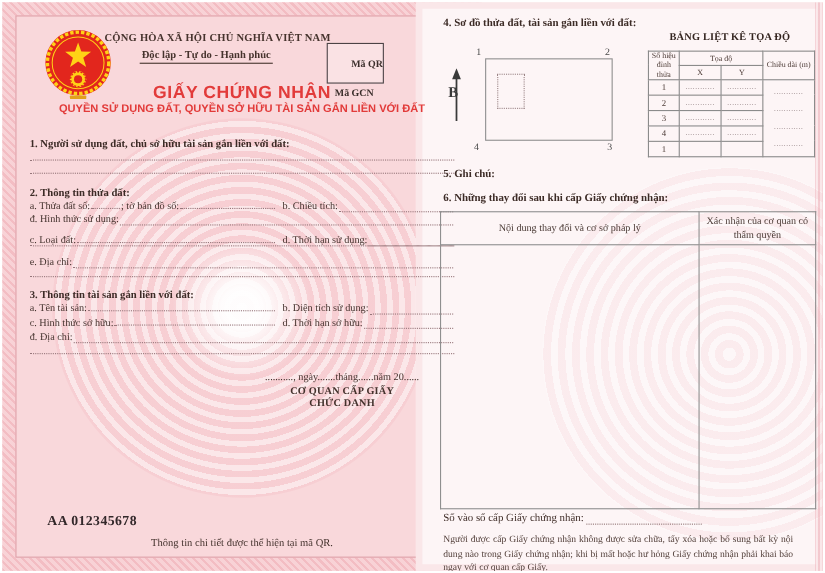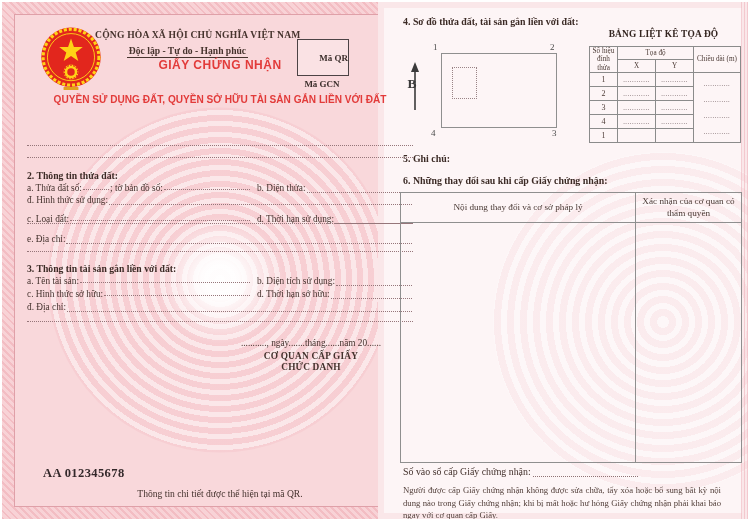--- a/index.html
+++ b/index.html
@@ -22,22 +22,22 @@
   .nat-head{position:absolute;left:80px;top:14px;width:185px;text-align:center;color:#46332d;}
   .nat-country{font-size:9.6px;font-weight:bold;letter-spacing:.2px;white-space:nowrap;}
   .nat-motto{display:inline-block;font-size:9.6px;font-weight:bold;margin-top:2px;
     border-bottom:1px solid #46332d;padding:0 2px 1px 2px;}
   .qr-box{position:absolute;left:282px;top:24px;width:50px;height:35px;border:1px solid #4c4345;
     background:rgba(255,255,255,.25);display:flex;align-items:center;justify-content:flex-end;}
   .qr-box-label{font-size:9px;font-weight:bold;color:#3b2e2b;}
   .gcn-label{position:absolute;left:278px;top:64px;width:58px;text-align:center;
     font-size:9px;font-weight:bold;color:#3b2e2b;}
 
-  .cert-title{position:absolute;left:0;top:43px;width:100%;text-align:center;
-    font-family:"Liberation Sans", sans-serif;font-weight:bold;font-size:12px;
+  .cert-title{position:absolute;left:0;top:61px;width:100%;text-align:center;
+    font-family:"Liberation Sans", sans-serif;font-weight:bold;font-size:16px;
     letter-spacing:.5px;color:#e23b3a;}
   .cert-subtitle{position:absolute;left:0;top:79px;width:100%;text-align:center;
     font-family:"Liberation Sans", sans-serif;font-weight:bold;font-size:10.1px;color:#e23b3a;}
 
   .ln{position:absolute;left:12px;right:12px;font-size:9.3px;color:#44322d;display:flex;align-items:flex-end;}
   .ln .lbl{white-space:nowrap;}
   .ln .fill{flex:1 1 auto;border-bottom:1px dotted #96767a;height:3px;margin:0 1px;}
   .ln .fill-s{flex:0 0 26px;border-bottom:1px dotted #96767a;height:3px;margin:0 1px;}
   .ln .colL{flex:0 0 58%;display:flex;align-items:center;}
   .ln .colR{flex:1 1 auto;display:flex;align-items:flex-end;margin-left:6px;}
@@ -121,33 +121,34 @@
       </div>
 
       <div class="qr-box">
         <span class="qr-box-label">Mã QR</span>
       </div>
       <div class="gcn-label">Mã GCN</div>
 
       <div class="cert-title">GIẤY CHỨNG NHẬN</div>
       <div class="cert-subtitle">QUYỀN SỬ DỤNG ĐẤT, QUYỀN SỞ HỮU TÀI SẢN GẮN LIỀN VỚI ĐẤT</div>
 
+      <div class="sec-head" style="top:111px;">1. Người sử dụng đất, chủ sở hữu tài sản gắn liền với đất:</div>
       <div class="dotline" style="top:129px;"></div>
       <div class="dotline" style="top:141px;"></div>
 
       <div class="sec-head" style="top:155px;">2. Thông tin thửa đất:</div>
       <div class="ln" style="top:168px;">
         <div class="colL">
           <span class="lbl">a. Thửa đất số:</span>
           <span class="fill-s"></span>
           <span class="lbl">; tờ bản đồ số:</span>
           <span class="fill"></span>
         </div>
         <div class="colR">
-          <span class="lbl">b. Diện thửa:</span>
+          <span class="lbl">b. Chiều tích:</span>
           <span class="fill"></span>
         </div>
       </div>
       <div class="ln" style="top:199px;">
         <div class="colL">
           <span class="lbl">c. Loại đất:</span>
           <span class="fill"></span>
         </div>
         <div class="colR">
           <span class="lbl">d. Thời hạn sử dụng:</span>

